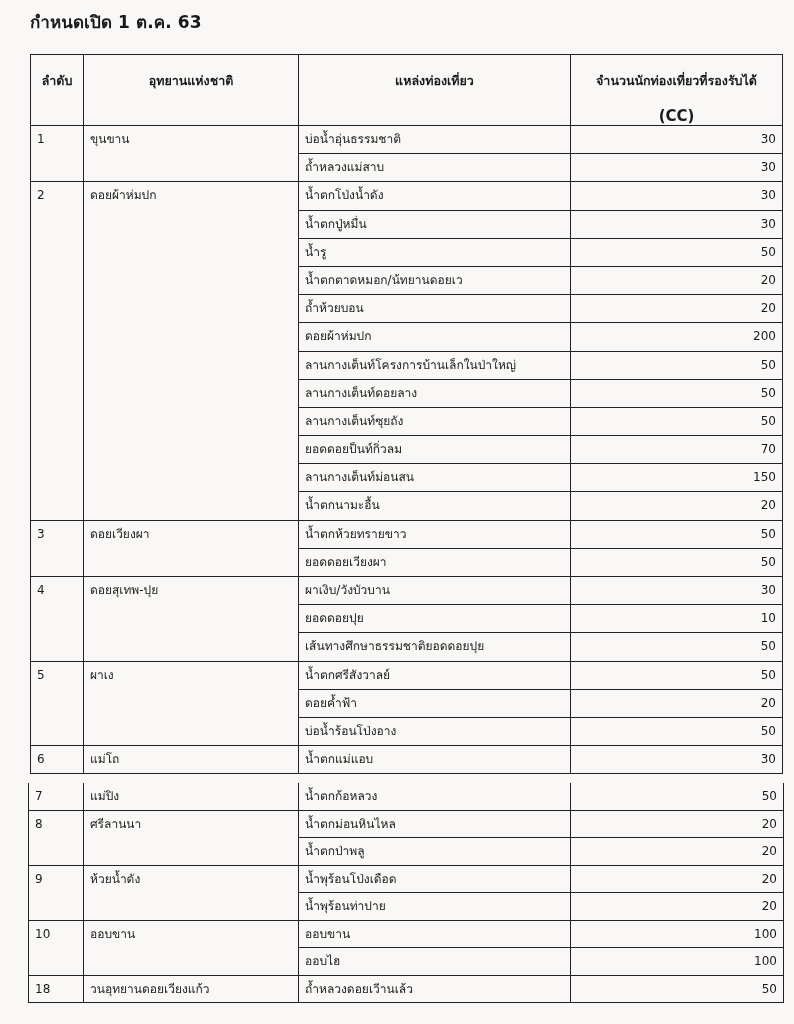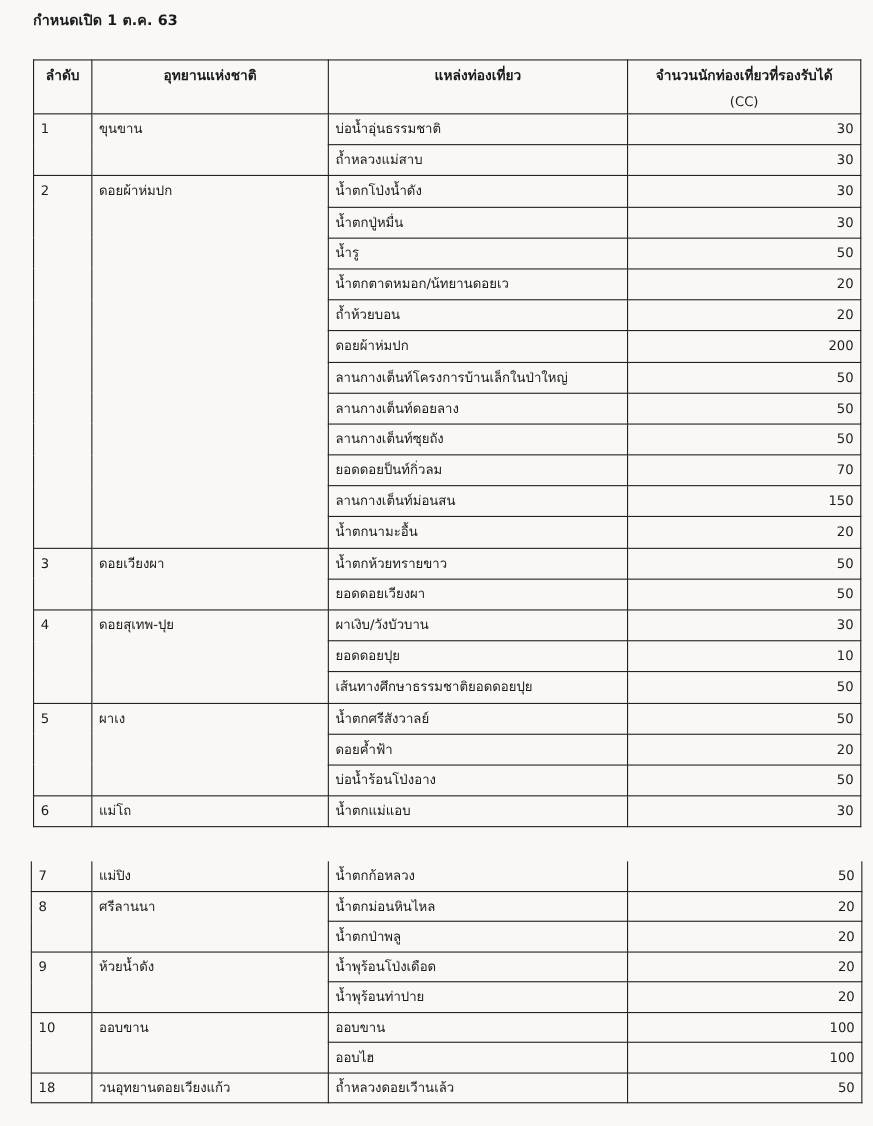--- a/index.html
+++ b/index.html
@@ -5,42 +5,42 @@
   html, body { margin:0; padding:0; }
   body {
     width:794px; height:1024px; overflow:hidden;
     background:#f9f8f6;
     font-family:"DejaVu Sans", "Liberation Sans", sans-serif;
     color:#1a1a1a;
     position:relative;
   }
   .title {
     position:absolute; left:30px; top:8px;
-    font-size:13px; font-weight:bold; letter-spacing:0.1px;
+    font-size:17px; font-weight:bold; letter-spacing:0.1px;
   }
   table.doc {
     position:absolute;
     border-collapse:collapse;
     table-layout:fixed;
     font-size:12px;
   }
   table.doc td, table.doc th {
     border:1.6px solid #222;
     padding:0 6px;
     vertical-align:top;
     white-space:nowrap;
     overflow:hidden;
   }
   table.doc th {
     font-weight:bold;
     font-size:12.5px;
-    padding-top:4px;
+    padding-top:16px;
     border-radius:13px;
   }
-  th .cc { display:block; font-weight:normal; font-size:12px; margin-top:6px; }
+  th .cc { display:block; font-weight:bold; font-size:15px; margin-top:16px; }
   #t1 { left:30px; top:54px; width:752px; }
   #t2 { left:28px; top:783px; width:755px; }
   #t1 tr.data td { height:27.2px; line-height:27px; }
   #t2 tr.data td { height:26.5px; line-height:26px; }
   td.num { text-align:left; padding-left:6px; }
   td.cap { text-align:right; }
   tr.head th { height:44px; }
   col.c1 { width:53px; } col.c2 { width:215px; } col.c3 { width:272px; } col.c4 { width:212px; }
   #t2 col.c1 { width:55px; } #t2 col.c2 { width:215px; } #t2 col.c3 { width:272px; } #t2 col.c4 { width:213px; }
   #t2 { border-top:none; }

